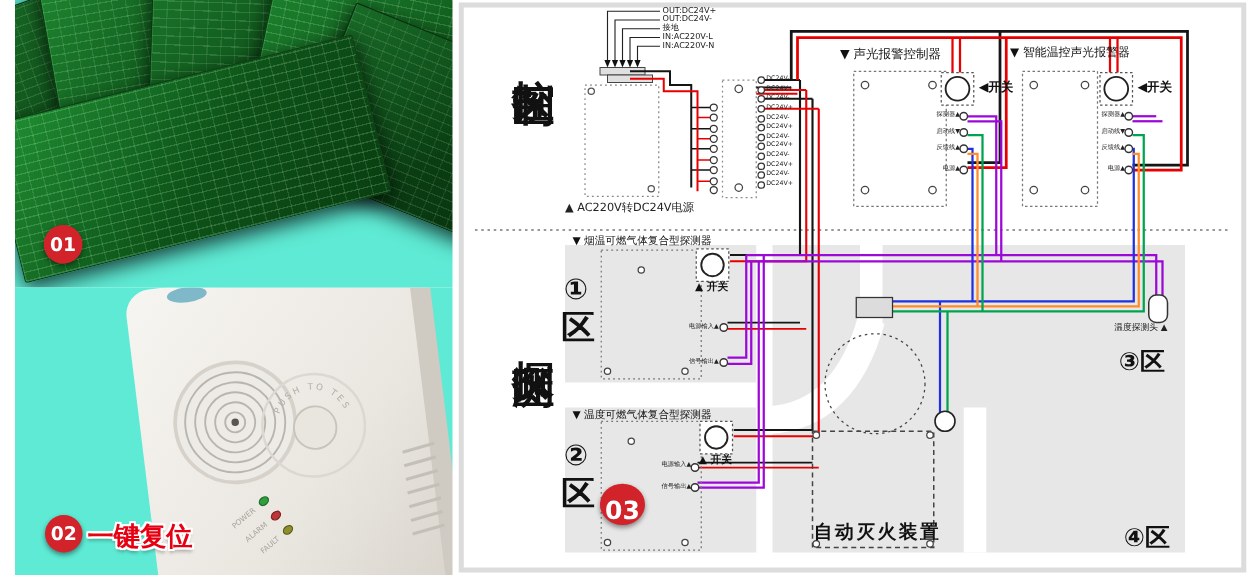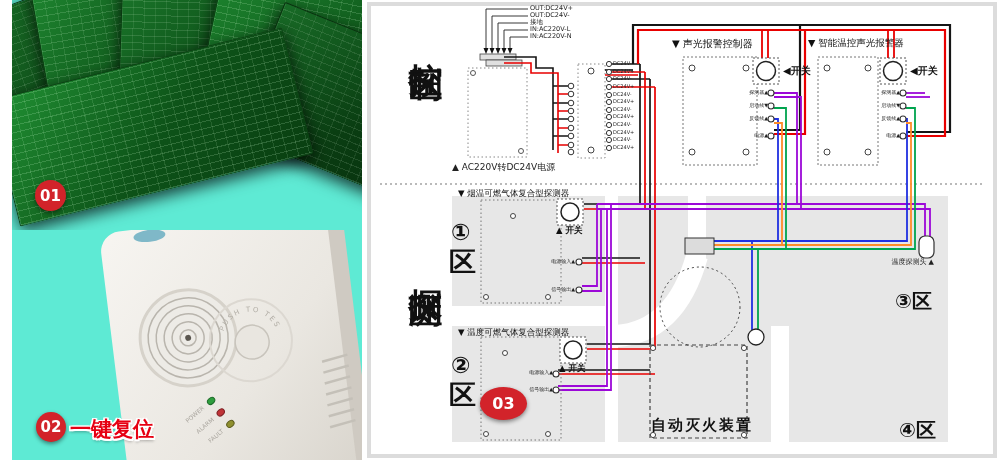--- a/index.html
+++ b/index.html
@@ -358,22 +358,22 @@
   <div class="lbl lbl-r" style="left:535px;top:259px;width:40px;font-size:5px;">电源输入▲</div>
   <div class="lbl lbl-r" style="left:535px;top:287px;width:40px;font-size:5px;">信号输出▲</div>
 
   <div class="lbl" style="left:458px;top:328px;font-size:8.5px;color:#111;">▼ 温度可燃气体复合型探测器</div>
   <div class="zchar" style="left:451px;top:352px;font-size:23px;">②</div>
   <div class="zchar" style="left:449px;top:377px;font-size:27px;">区</div>
   <div class="lbl" style="left:559px;top:364px;font-size:8.5px;font-weight:bold;color:#111;">▲ 开关</div>
   <div class="lbl lbl-r" style="left:513px;top:370px;width:40px;font-size:5px;">电源输入▲</div>
   <div class="lbl lbl-r" style="left:513px;top:387px;width:40px;font-size:5px;">信号输出▲</div>
 
-  <div class="zchar" style="left:895px;top:288px;font-size:20px;">③区</div>
+  <div class="zchar" style="left:895px;top:276px;font-size:20px;">③区</div>
   <div class="zchar" style="left:899px;top:417px;font-size:20px;">④区</div>
   <div class="lbl lbl-r" style="left:858px;top:259px;width:76px;font-size:7px;">温度探测头 ▲</div>
   <div class="lbl" style="left:651px;top:417px;width:95px;text-align:center;font-size:15px;font-weight:bold;color:#111;letter-spacing:2px;">自动灭火装置</div>
 
-  <div class="badge" style="left:480px;top:387px;width:47px;height:33px;font-size:16px;z-index:5;">
+  <div class="badge" style="left:480px;top:387px;width:36px;height:33px;font-size:20px;z-index:5;align-items:flex-end;">
     <span>03</span>
   </div>
 
 </div>
 
 </body></html>

